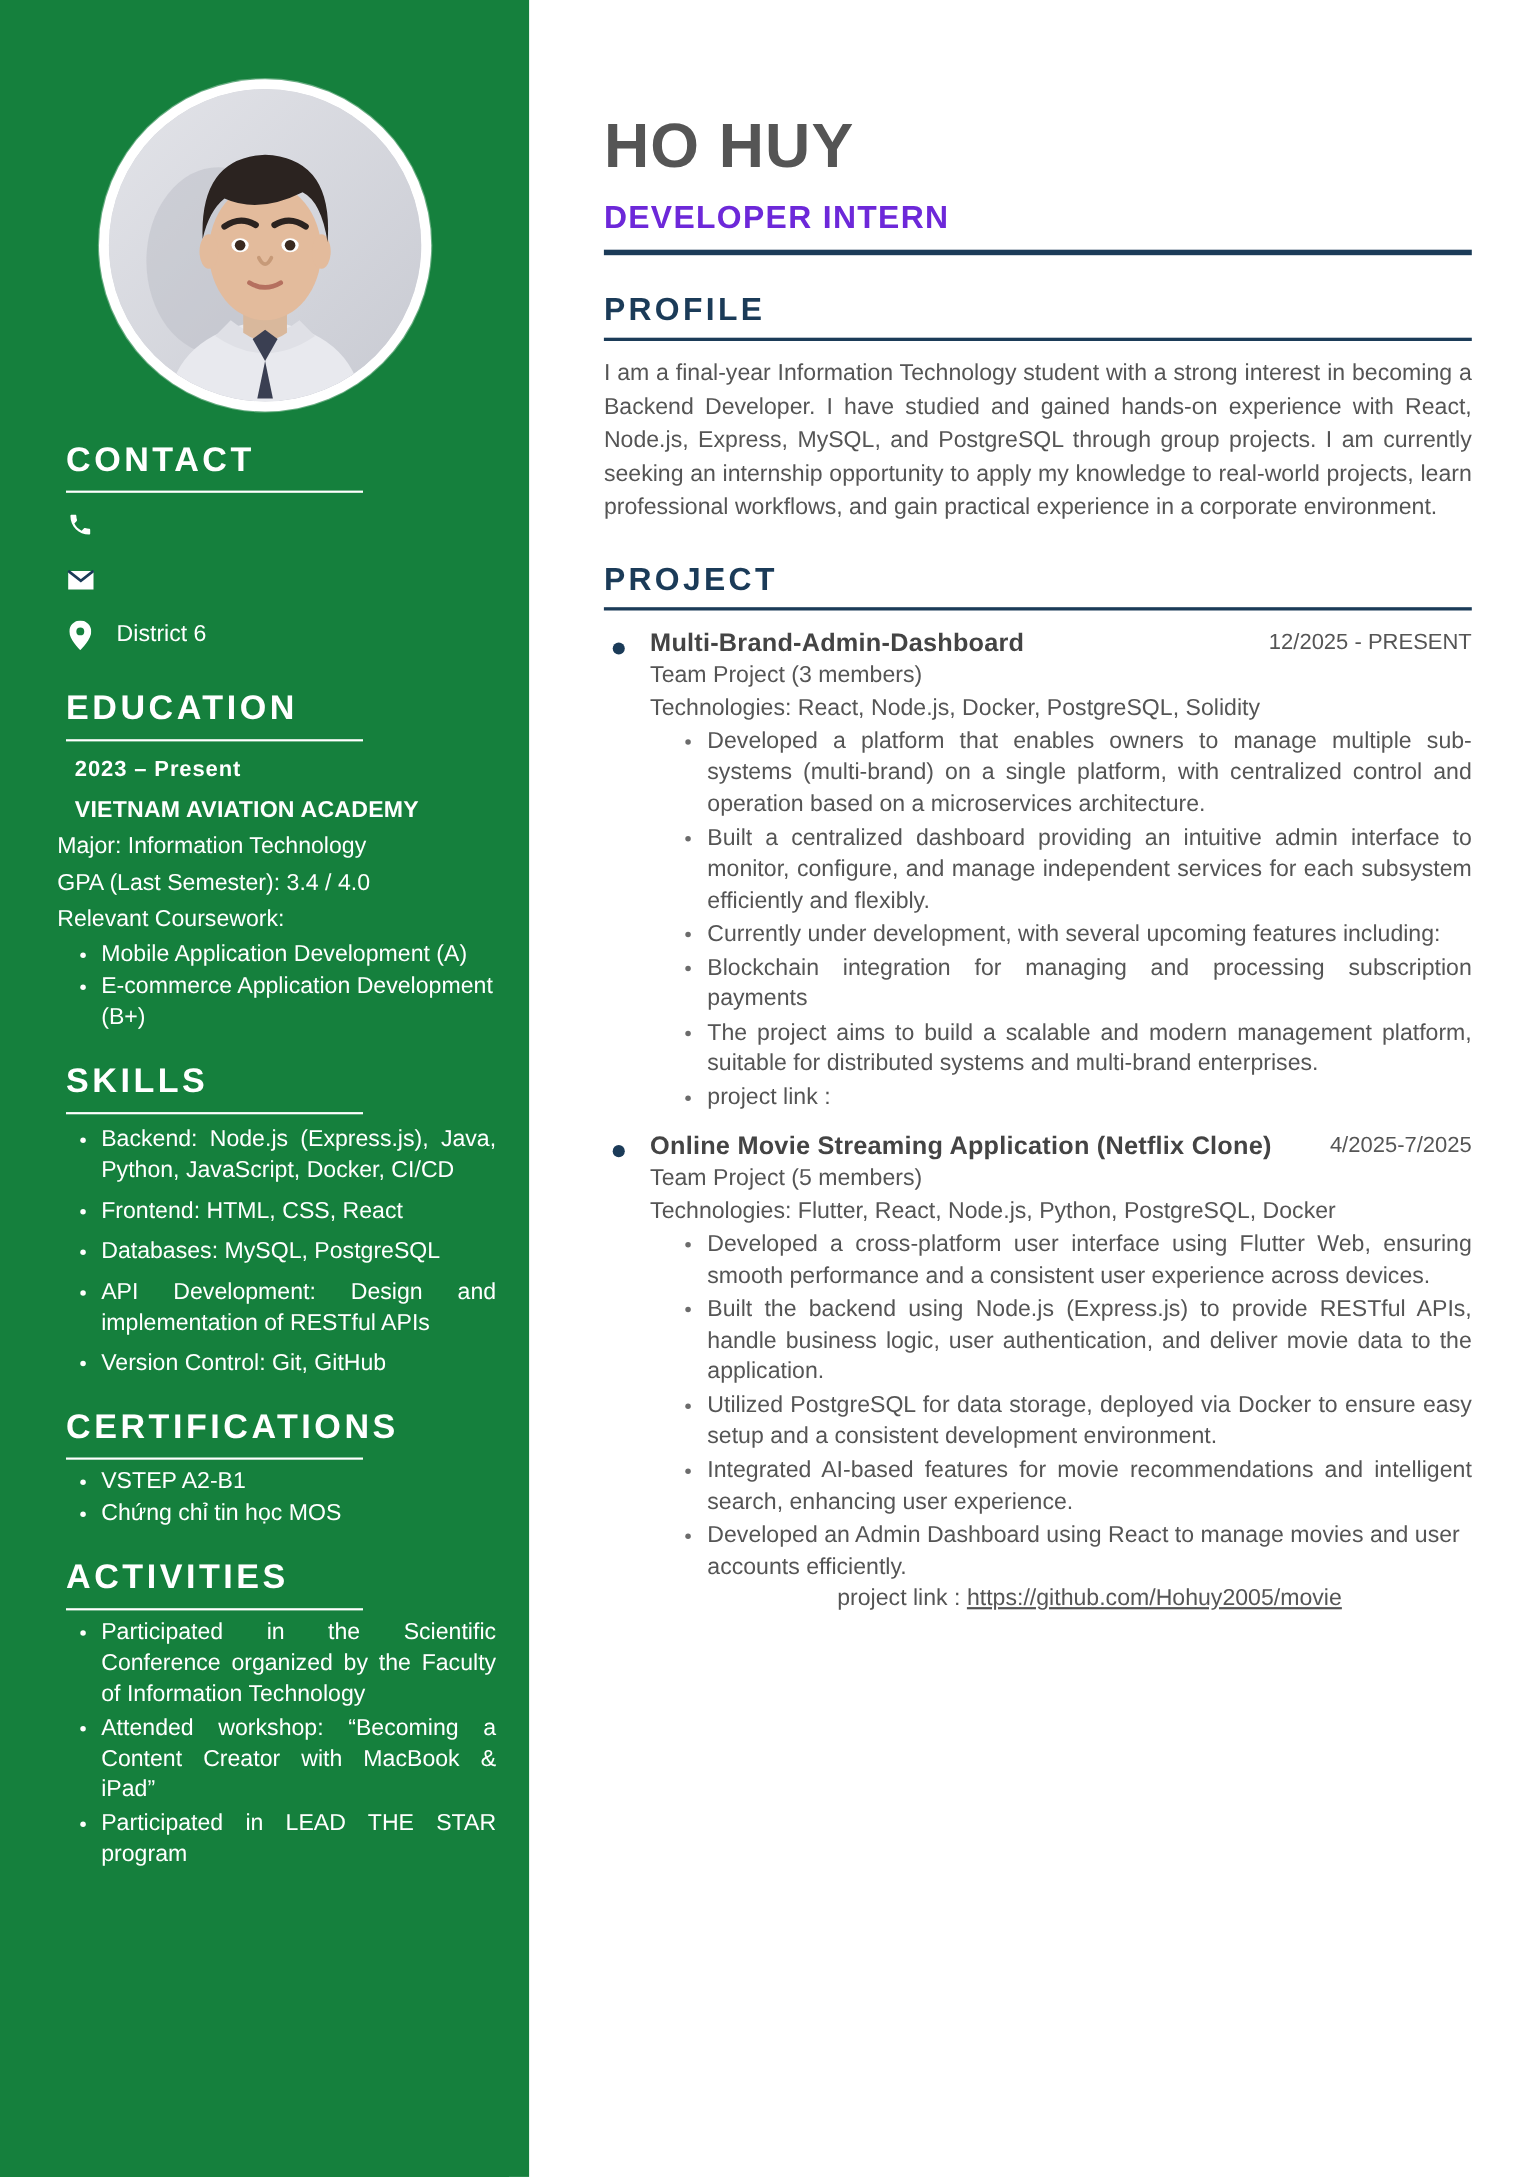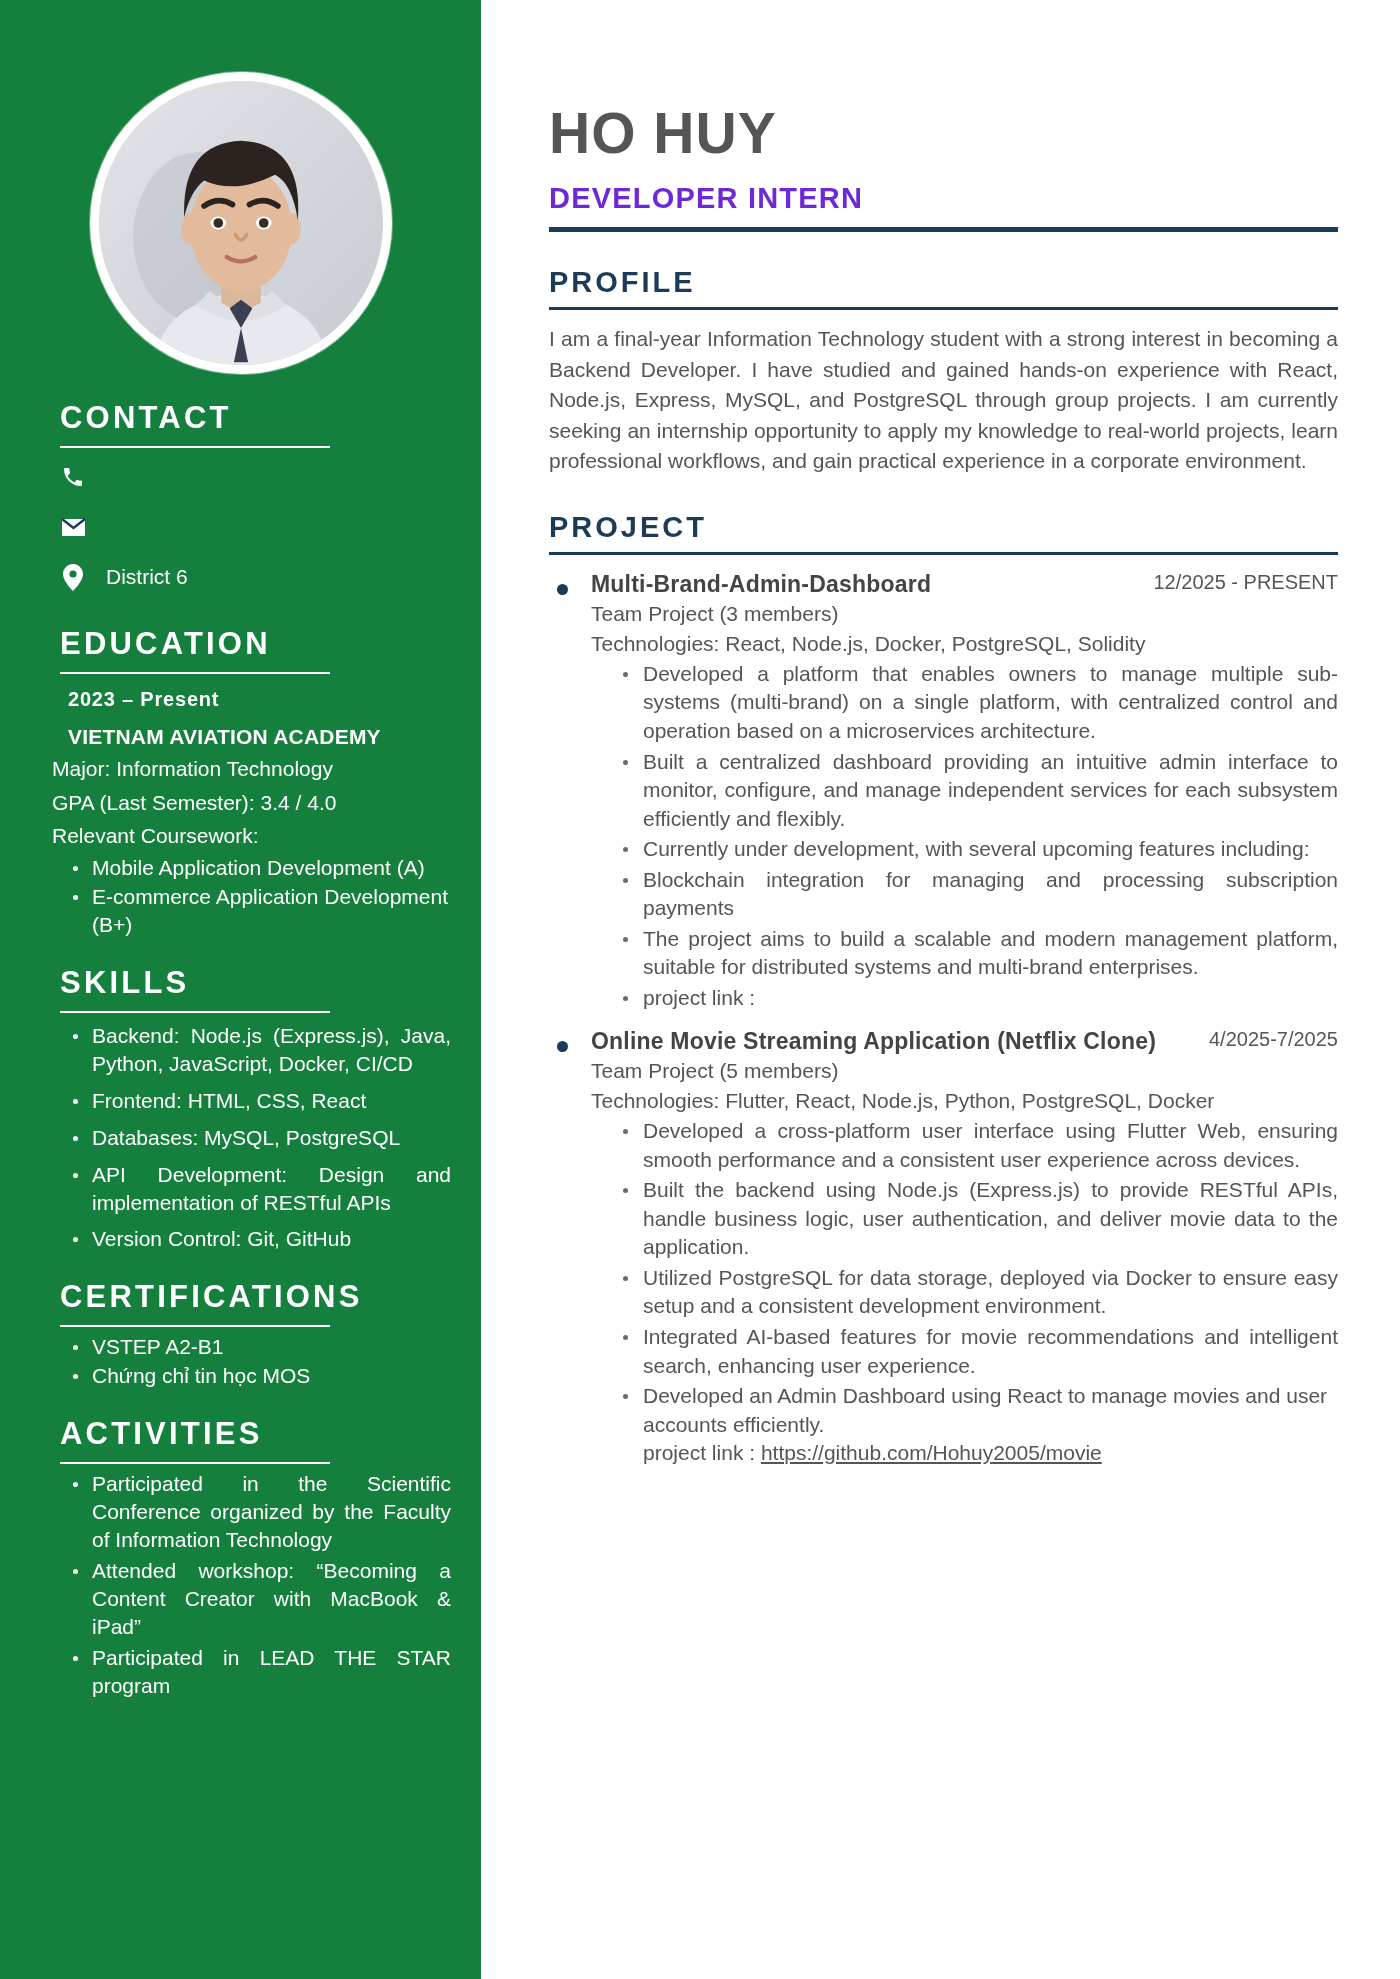--- a/index.html
+++ b/index.html
@@ -186,21 +186,21 @@
     position: absolute;
     left: 8px;
     top: 13px;
     width: 11px;
     height: 11px;
     border-radius: 50%;
     background: #1b3b58;
   }
   .proj-head {
     display: flex;
-    align-items: flex-start;
+    align-items: center;
     justify-content: space-between;
     gap: 26px;
   }
   .proj-title {
     font-size: 23px;
     font-weight: bold;
     color: #444444;
     letter-spacing: 0.2px;
   }
   .proj-date {
@@ -237,20 +237,21 @@
     height: 5px;
     border-radius: 50%;
     background: #6b6b6b;
   }
   ul.proj-list li.nojust { text-align: left; }
   .link-line {
     font-size: 21px;
     color: #555555;
     margin-top: 2px;
     margin-left: 52px;
+    text-align: center;
   }
   .link-line a, .link-u {
     color: #555555;
     text-decoration: underline;
   }
   .link-empty {
     text-decoration: underline;
     padding-left: 4px;
   }
 </style>

